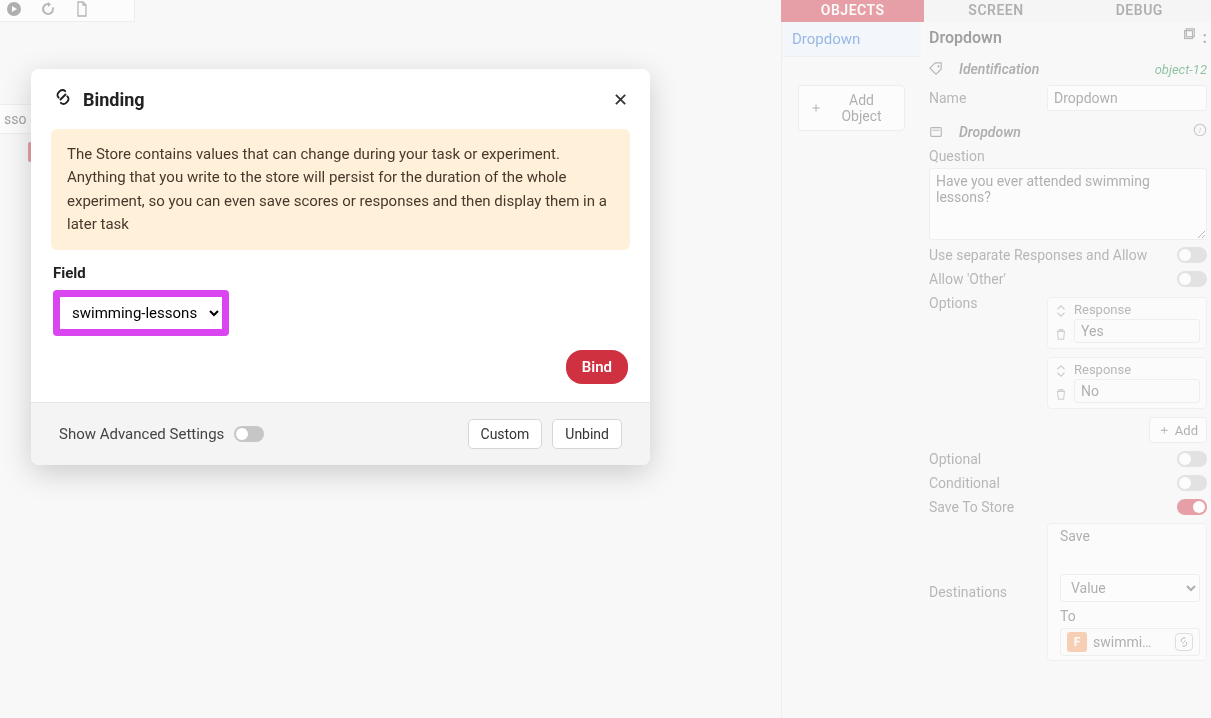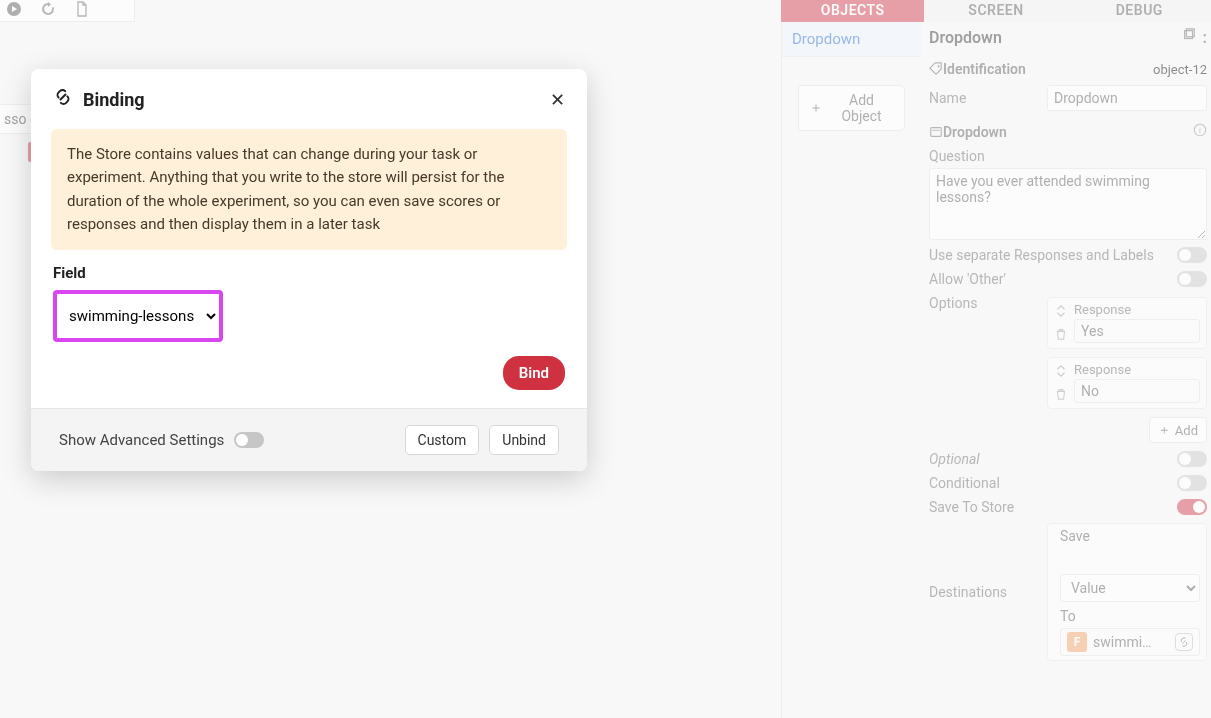--- a/index.html
+++ b/index.html
@@ -18,22 +18,22 @@
   .objlist { width: 140px; border-left: 1px solid #e0e0e0; display: flex; flex-direction: column; }
   .objtabs { display: flex; height: 22px; position: absolute; top: 0; right: 0; width: 430px; }
   .tab { flex: 1; text-align: center; font-size: 14px; font-weight: 600; padding-top: 2px; color: #555; background: #f0f0f0; letter-spacing: 0.5px; }
   .tab.active { background: #cf3141; color: #fff; }
   .objlist-inner { margin-top: 22px; }
   .objitem { padding: 8px 10px; font-size: 15px; color: #2266cc; background: #eaf2fb; border-bottom: 1px solid #dce6f2; cursor: default; }
   .addobj { margin: 28px 10px 0 10px; border: 1px solid #ddd; border-radius: 4px; padding: 6px 10px; font-size: 14px; color: #555; display: inline-flex; align-items: center; gap: 6px; background: #fff; }
 
   .props { flex: 1; margin-top: 22px; padding: 4px 4px 0 8px; font-size: 14px; color: #555; overflow: hidden; }
   .prop-title { display: flex; justify-content: space-between; align-items: center; font-weight: 600; font-size: 16px; color: #333; padding: 2px 0 6px 0; }
-  .section-head { display: flex; align-items: center; gap: 0; color: #555; font-weight: 600; padding: 8px 0 4px 0; }
-  .section-head .right { margin-left: auto; font-weight: 400; color: #000000; font-size: 13px; }
+  .section-head { display: flex; align-items: center; gap: 16px; color: #555; font-weight: 600; padding: 8px 0 4px 0; font-style: italic; }
+  .section-head .right { margin-left: auto; font-weight: 400; color: #15803d; font-size: 13px; }
   .row { display: flex; align-items: center; padding: 4px 0; gap: 8px; }
   .row-label { width: 110px; color: #666; }
   .row-val { flex: 1; }
   .inputlike { border: 1px solid #e0e0e0; border-radius: 3px; padding: 4px 6px; background: #fff; color: #555; font-size: 14px; }
   .textarea { width: 100%; min-height: 72px; resize: vertical; font-family: inherit; }
   .toggle { position: relative; width: 30px; height: 16px; background: #c6c6c6; border-radius: 16px; display: inline-block; }
   .toggle::after { content: ""; position: absolute; top: 2px; left: 2px; width: 12px; height: 12px; background: #fff; border-radius: 50%; }
   .toggle.on { background: #cf3141; }
   .toggle.on::after { left: 16px; }
   .optcard { border: 1px solid #e5e5e5; border-radius: 4px; margin: 2px 0 8px 0; padding: 4px 6px; display: flex; gap: 6px; align-items: flex-start; background: #fdfdfd; }
@@ -45,28 +45,28 @@
   .addsmall { border: 1px solid #ddd; border-radius: 4px; padding: 3px 8px; font-size: 13px; color: #555; background: #fff; display: inline-flex; align-items: center; gap: 4px; margin-left: auto; }
   .dest { border: 1px solid #e5e5e5; border-radius: 4px; padding: 4px 6px; display: flex; gap: 6px; background: #fdfdfd; }
   .dest .side { display: flex; flex-direction: column; gap: 6px; padding-top: 2px; }
   .dest .body { flex: 1; }
   .fbadge { display: inline-flex; width: 20px; height: 20px; background: #f29b5f; color: #fff; font-weight: 700; align-items: center; justify-content: center; border-radius: 3px; font-size: 12px; }
   .pillrow { display: flex; align-items: center; gap: 6px; border: 1px solid #e0e0e0; border-radius: 3px; padding: 3px 6px; margin-top: 4px; }
   .linkish { width: 18px; height: 18px; border: 1px solid #bbb; border-radius: 4px; display: inline-flex; align-items: center; justify-content: center; }
 
   
   .scrim { position: absolute; inset: 0; background: rgba(250,250,250,0.55); }
-  .modal { position: absolute; left: 31px; top: 69px; width: 556px; background: #fff; border-radius: 8px; box-shadow: 0 8px 30px rgba(0,0,0,0.18); overflow: hidden; }
+  .modal { position: absolute; left: 31px; top: 69px; width: 619px; background: #fff; border-radius: 8px; box-shadow: 0 8px 30px rgba(0,0,0,0.18); overflow: hidden; }
   .modal-head { display: flex; align-items: center; gap: 10px; padding: 18px 22px 10px 22px; }
   .modal-head h2 { font-size: 18px; font-weight: 700; color: #222; }
   .modal-close { margin-left: auto; font-size: 18px; color: #333; cursor: default; }
   .infobox { margin: 8px 20px 14px 20px; background: #fff1d9; border-radius: 6px; padding: 14px 16px; color: #46392b; font-size: 15px; line-height: 1.55; }
   .fieldlabel { padding: 0 22px; font-weight: 700; color: #222; font-size: 15px; }
   .fieldselect { margin: 8px 22px 14px 22px; }
-  .fieldselect select { font-size: 15px; padding: 12px 8px; border: 4px solid #d946ef; border-radius: 4px; background: #fff; }
+  .fieldselect select { font-size: 15px; padding: 6px 8px; border: 7px solid #d946ef; border-radius: 4px; background: #fff; }
   .bindrow { display: flex; padding: 0 22px 18px 22px; }
   .btn-red { margin-left: auto; background: #cf3141; color: #fff; border: none; border-radius: 16px; padding: 8px 16px; font-size: 15px; font-weight: 600; }
   .modal-foot { background: #f4f4f4; border-top: 1px solid #e6e6e6; padding: 16px 28px; display: flex; align-items: center; gap: 12px; }
   .adv { color: #444; font-size: 15px; display: flex; align-items: center; gap: 10px; }
   .btn-outline { border: 1px solid #d6d6d6; background: #fff; border-radius: 5px; padding: 6px 12px; font-size: 14px; color: #333; }
   .foot-right { margin-left: auto; display: flex; gap: 10px; }
 
   select.inputlike { height: 28px; }
   .iconbtn svg { width: 14px; height: 14px; fill: #555; }
 </style>
@@ -145,21 +145,21 @@
             <text x="8" y="11" text-anchor="middle" font-size="9" fill="#888">i</text>
           </svg></span>
     </div>
 
     <div class="row" style="align-items:flex-start;">
       <div class="row-label">Question</div>
     </div>
     <textarea class="inputlike textarea" style="">Have you ever attended swimming lessons?</textarea>
 
     <div class="row">
-      <div class="row-label" style="width:auto;flex:1;">Use separate Responses and Labels</div>
+      <div class="row-label" style="width:auto;flex:1;">Use separate Responses and Allow</div>
       <span class="toggle"></span>
     </div>
     <div class="row">
       <div class="row-label" style="width:auto;flex:1;">Allow 'Other'</div>
       <span class="toggle"></span>
     </div>
 
     <div class="row" style="align-items:flex-start;">
       <div class="row-label">Options</div>
       <div class="row-val">
@@ -194,21 +194,21 @@
         <div style="display:flex;">
             <button class="addsmall">
               <span>＋</span>
               <span>Add</span>
             </button>
           </div>
       </div>
     </div>
 
     <div class="row">
-      <div class="row-label" style="width:auto;flex:1;font-style:italic;">Optional</div>
+      <div class="row-label" style="width:auto;flex:1;">Optional</div>
       <span class="toggle"></span>
     </div>
     <div class="row">
       <div class="row-label" style="width:auto;flex:1;">Conditional</div>
       <span class="toggle"></span>
     </div>
     <div class="row">
       <div class="row-label" style="width:auto;flex:1;">Save To Store</div>
       <span class="toggle on"></span>
     </div>

